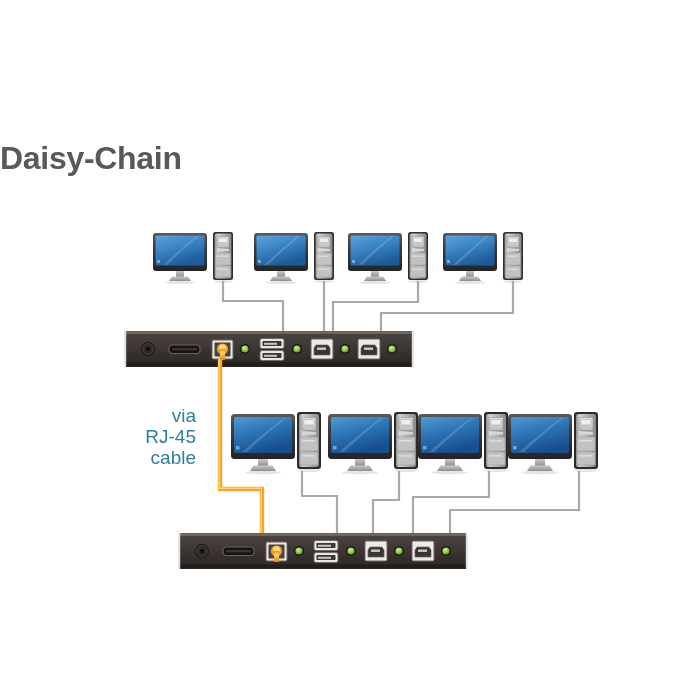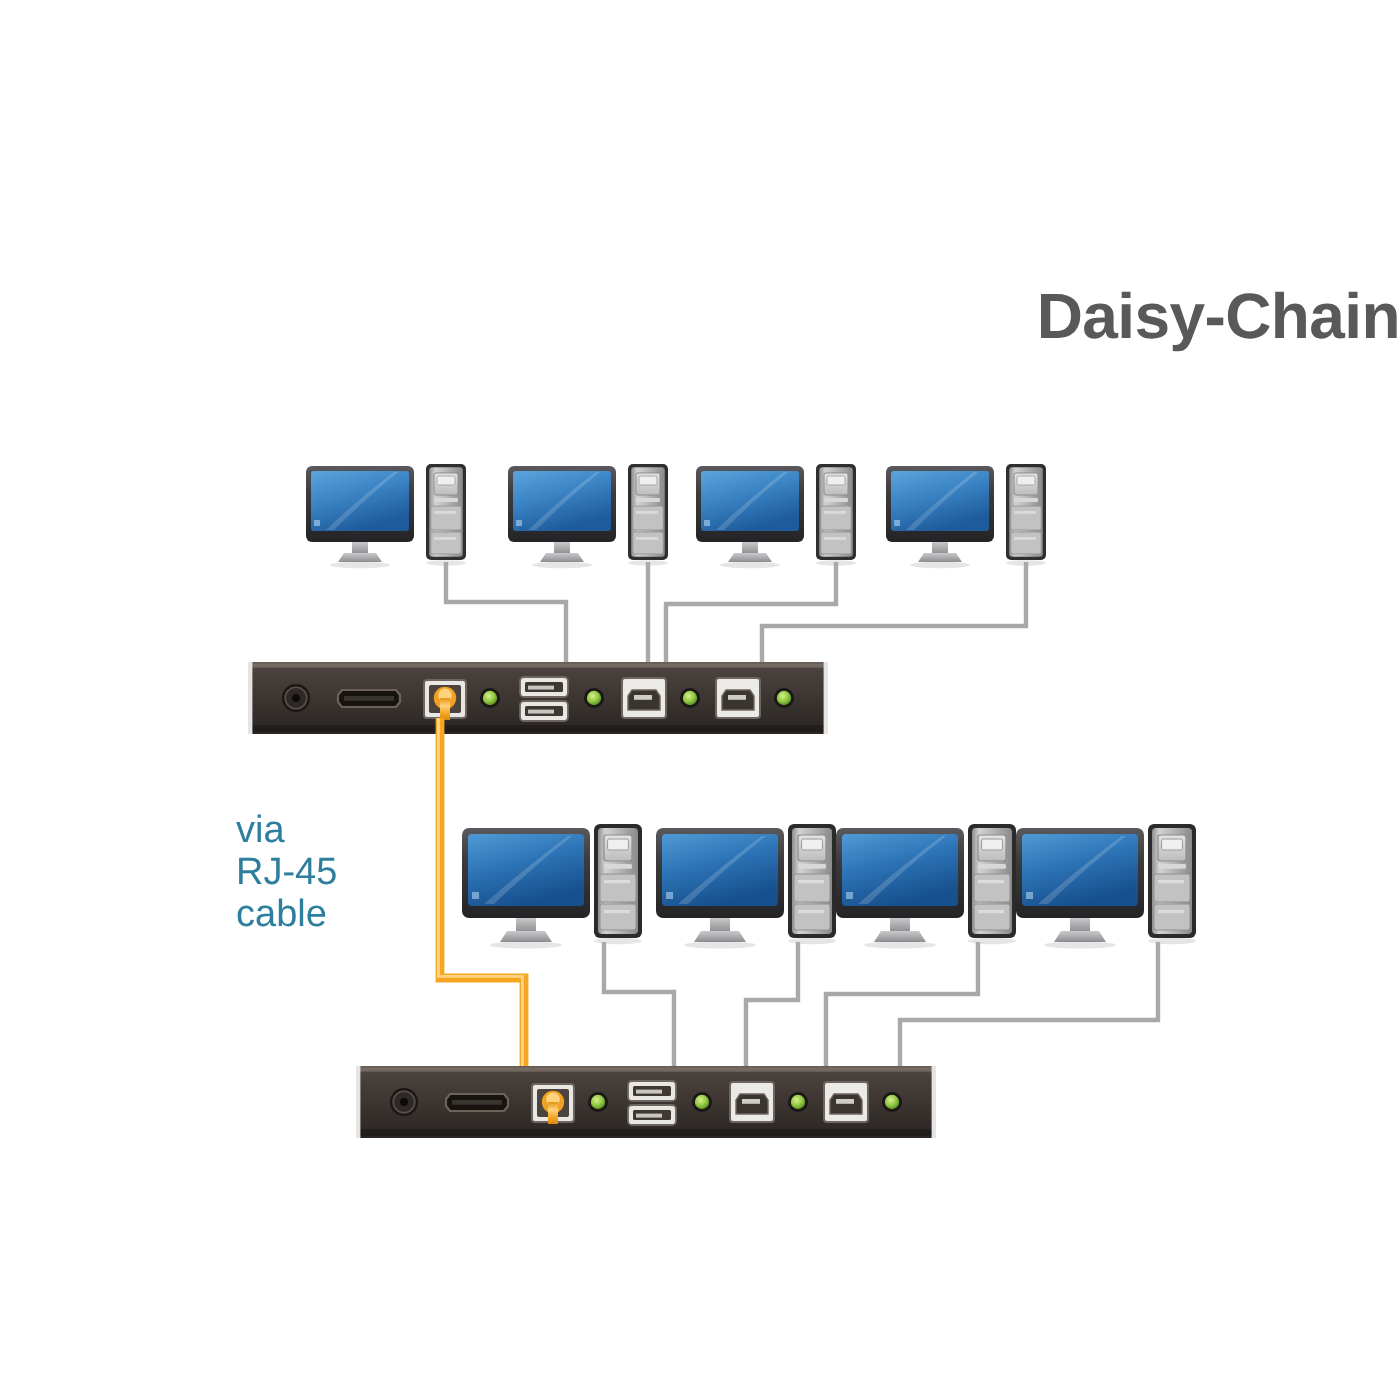--- a/index.html
+++ b/index.html
@@ -5,28 +5,28 @@
 <style>
   html,body{margin:0;padding:0;background:#ffffff;}
   body{
     width:700px;height:700px;
     font-family:"Liberation Sans","DejaVu Sans",sans-serif;
     overflow:hidden;position:relative;
   }
   #stage{position:absolute;left:0;top:0;width:700px;height:700px;background:#fff;}
   #title{
     position:absolute;left:0;top:140px;width:700px;
-    text-align:right;
+    text-align:left;
     font-size:32px;font-weight:bold;color:#595959;
     letter-spacing:-0.3px;
     font-family:"Liberation Sans","DejaVu Sans",sans-serif;
   }
   #via-label{
     position:absolute;left:118px;top:405px;width:78px;
-    line-height:21px;
+    text-align:right;line-height:21px;
     font-size:19px;color:#2e7f9e;
     font-family:"Liberation Sans","DejaVu Sans",sans-serif;
     white-space:pre-line;
   }
   svg{position:absolute;left:0;top:0;}
 </style>
 </head>
 <body>
 
 <div id="stage">

